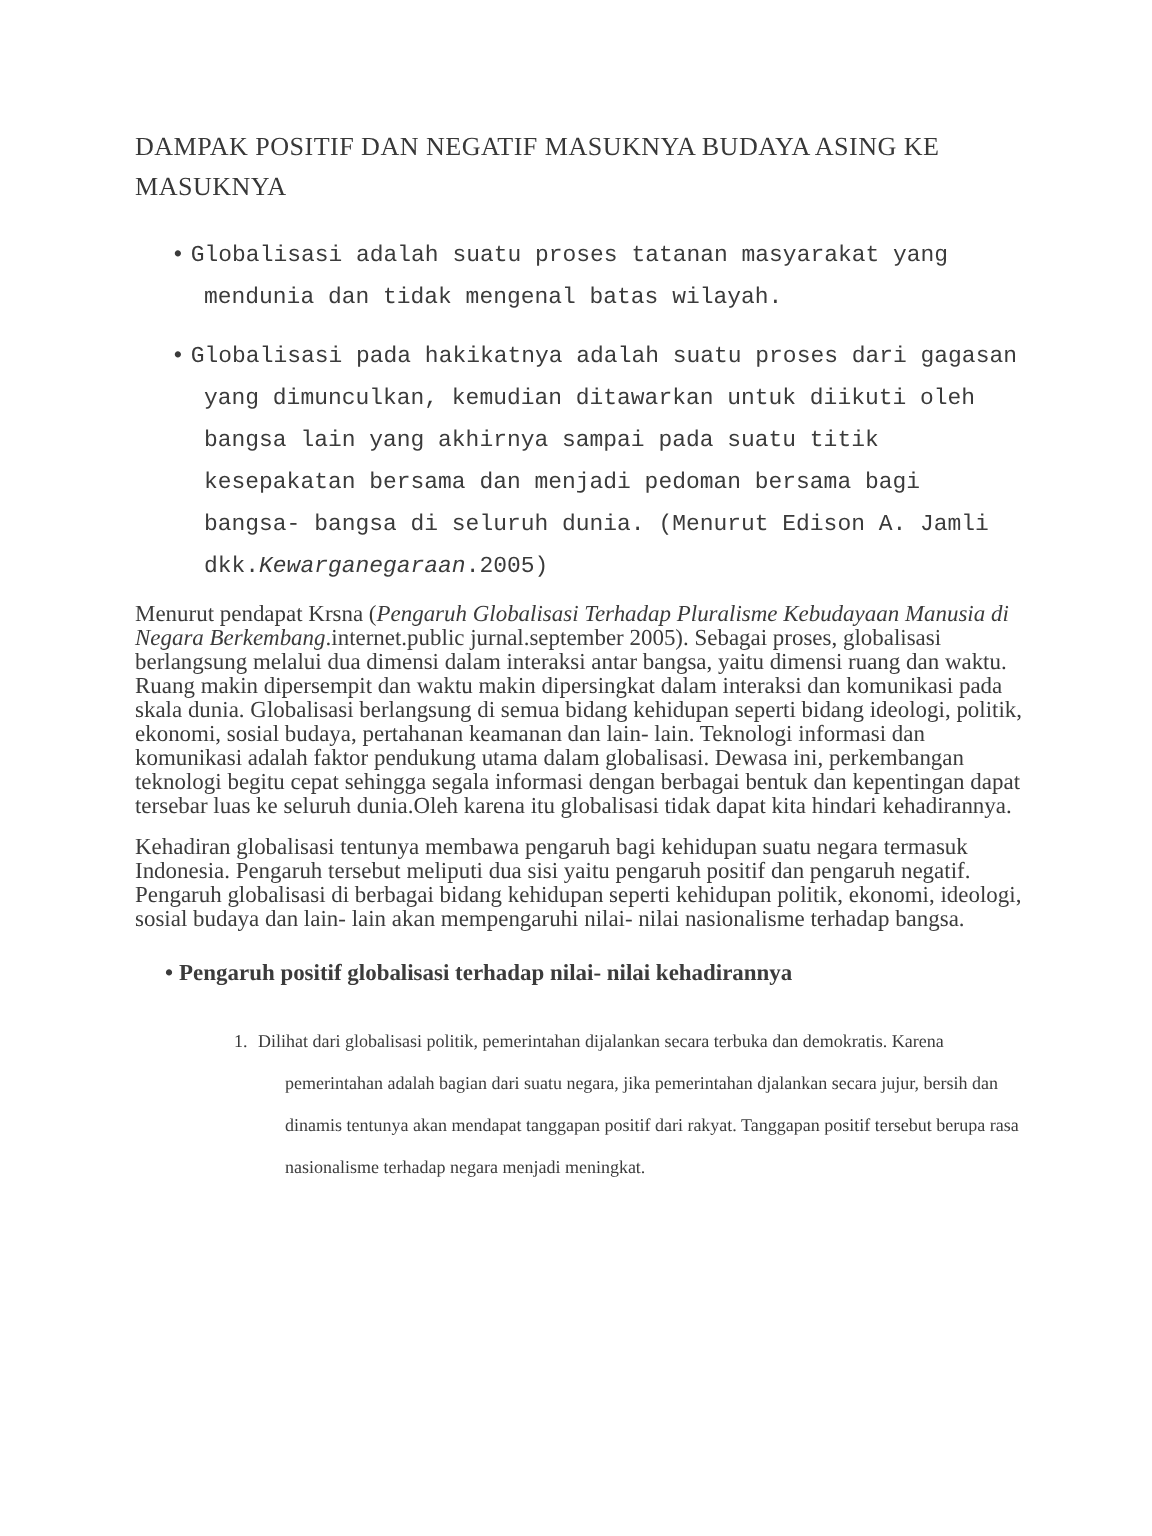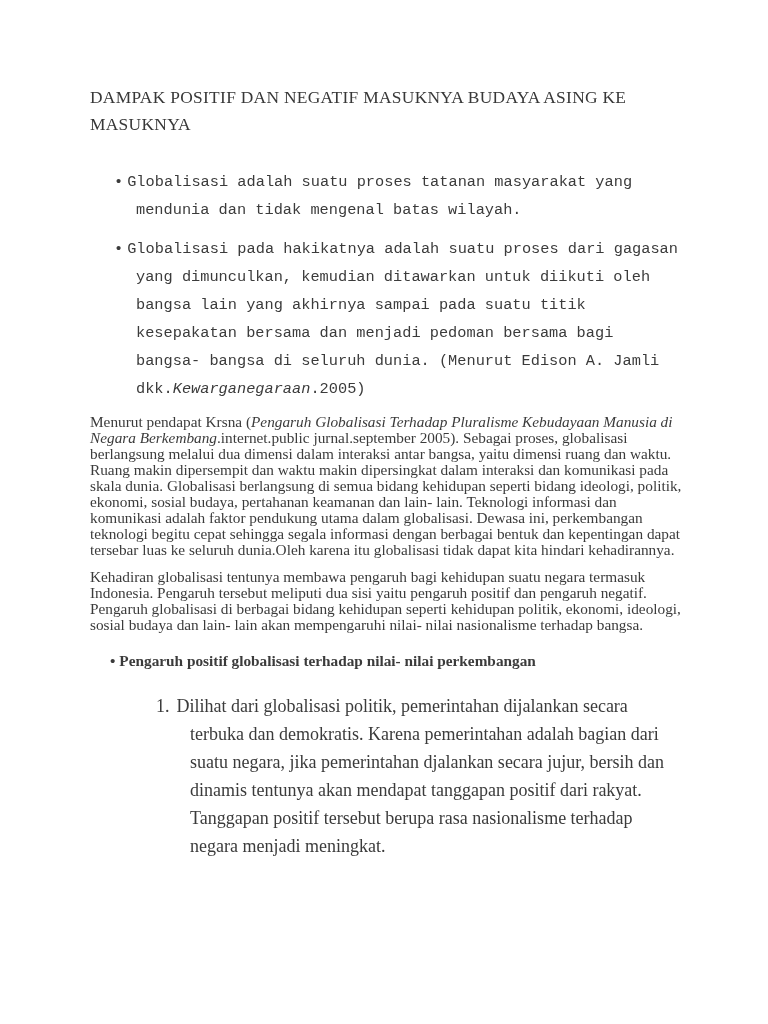--- a/index.html
+++ b/index.html
@@ -16,21 +16,21 @@
   }
   .doc {
     padding: 84px 86px 0 90px;
     width: 592px;
   }
   .doc-title {
     font-size: 17.4px;
     line-height: 27px;
     font-weight: 400;
     letter-spacing: 0.3px;
-    margin: 0 0 30px 0;
+    margin: 0 0 18px 0;
     color: #383838;
   }
   .doc-title .tline { display: block; }
   .para {
     font-size: 15.3px;
     line-height: 16px;
     margin: 11px 0;
   }
   .bullet-item {
     font-size: 15.3px;
@@ -43,21 +43,21 @@
     padding-right: 4px;
   }
   .heading-bullet {
     font-size: 15.3px;
     line-height: 28px;
     font-weight: 700;
     margin: 14px 0 14px 30px;
     text-indent: -10px;
   }
   .numbered-item {
-    font-size: 18px;
+    font-size: 12px;
     line-height: 28px;
     margin: 17px 0 0 100px;
     text-indent: -34px;
   }
   .num-marker {
     padding-right: 7px;
   }
   .it { font-style: italic; }
 </style>
 </head>
@@ -78,20 +78,20 @@
     <span class="bullet-marker">•</span><span>Globalisasi pada hakikatnya adalah suatu proses dari gagasan yang dimunculkan, kemudian ditawarkan untuk diikuti oleh bangsa lain yang akhirnya sampai pada suatu titik kesepakatan bersama dan menjadi pedoman bersama bagi bangsa- bangsa di seluruh dunia. (Menurut Edison A. Jamli dkk.</span><span class="it">Kewarganegaraan</span><span>.2005)</span>
   </div>
 
   <p class="para">
     <span>Menurut pendapat Krsna (</span><span class="it">Pengaruh Globalisasi Terhadap Pluralisme Kebudayaan Manusia di Negara Berkembang</span><span>.internet.public jurnal.september 2005). Sebagai proses, globalisasi berlangsung melalui dua dimensi dalam interaksi antar bangsa, yaitu dimensi ruang dan waktu. Ruang makin dipersempit dan waktu makin dipersingkat dalam interaksi dan komunikasi pada skala dunia. Globalisasi berlangsung di semua bidang kehidupan seperti bidang ideologi, politik, ekonomi, sosial budaya, pertahanan keamanan dan lain- lain. Teknologi informasi dan komunikasi adalah faktor pendukung utama dalam globalisasi. Dewasa ini, perkembangan teknologi begitu cepat sehingga segala informasi dengan berbagai bentuk dan kepentingan dapat tersebar luas ke seluruh dunia.Oleh karena itu globalisasi tidak dapat kita hindari kehadirannya.</span>
   </p>
 
   <p class="para">Kehadiran globalisasi tentunya membawa pengaruh bagi kehidupan suatu negara termasuk Indonesia. Pengaruh tersebut meliputi dua sisi yaitu pengaruh positif dan pengaruh negatif. Pengaruh globalisasi di berbagai bidang kehidupan seperti kehidupan politik, ekonomi, ideologi, sosial budaya dan lain- lain akan mempengaruhi nilai- nilai nasionalisme terhadap bangsa.</p>
 
   <div class="heading-bullet">
-    <span class="bullet-marker">•</span><span>Pengaruh positif globalisasi terhadap nilai- nilai perkembangan</span>
+    <span class="bullet-marker">•</span><span>Pengaruh positif globalisasi terhadap nilai- nilai kehadirannya</span>
   </div>
 
   <div class="numbered-item">
     <span class="num-marker">1.</span><span>Dilihat dari globalisasi politik, pemerintahan dijalankan secara terbuka dan demokratis. Karena pemerintahan adalah bagian dari suatu negara, jika pemerintahan djalankan secara jujur, bersih dan dinamis tentunya akan mendapat tanggapan positif dari rakyat. Tanggapan positif tersebut berupa rasa nasionalisme terhadap negara menjadi meningkat.</span>
   </div>
 
 </div>
 
 </body></html>

